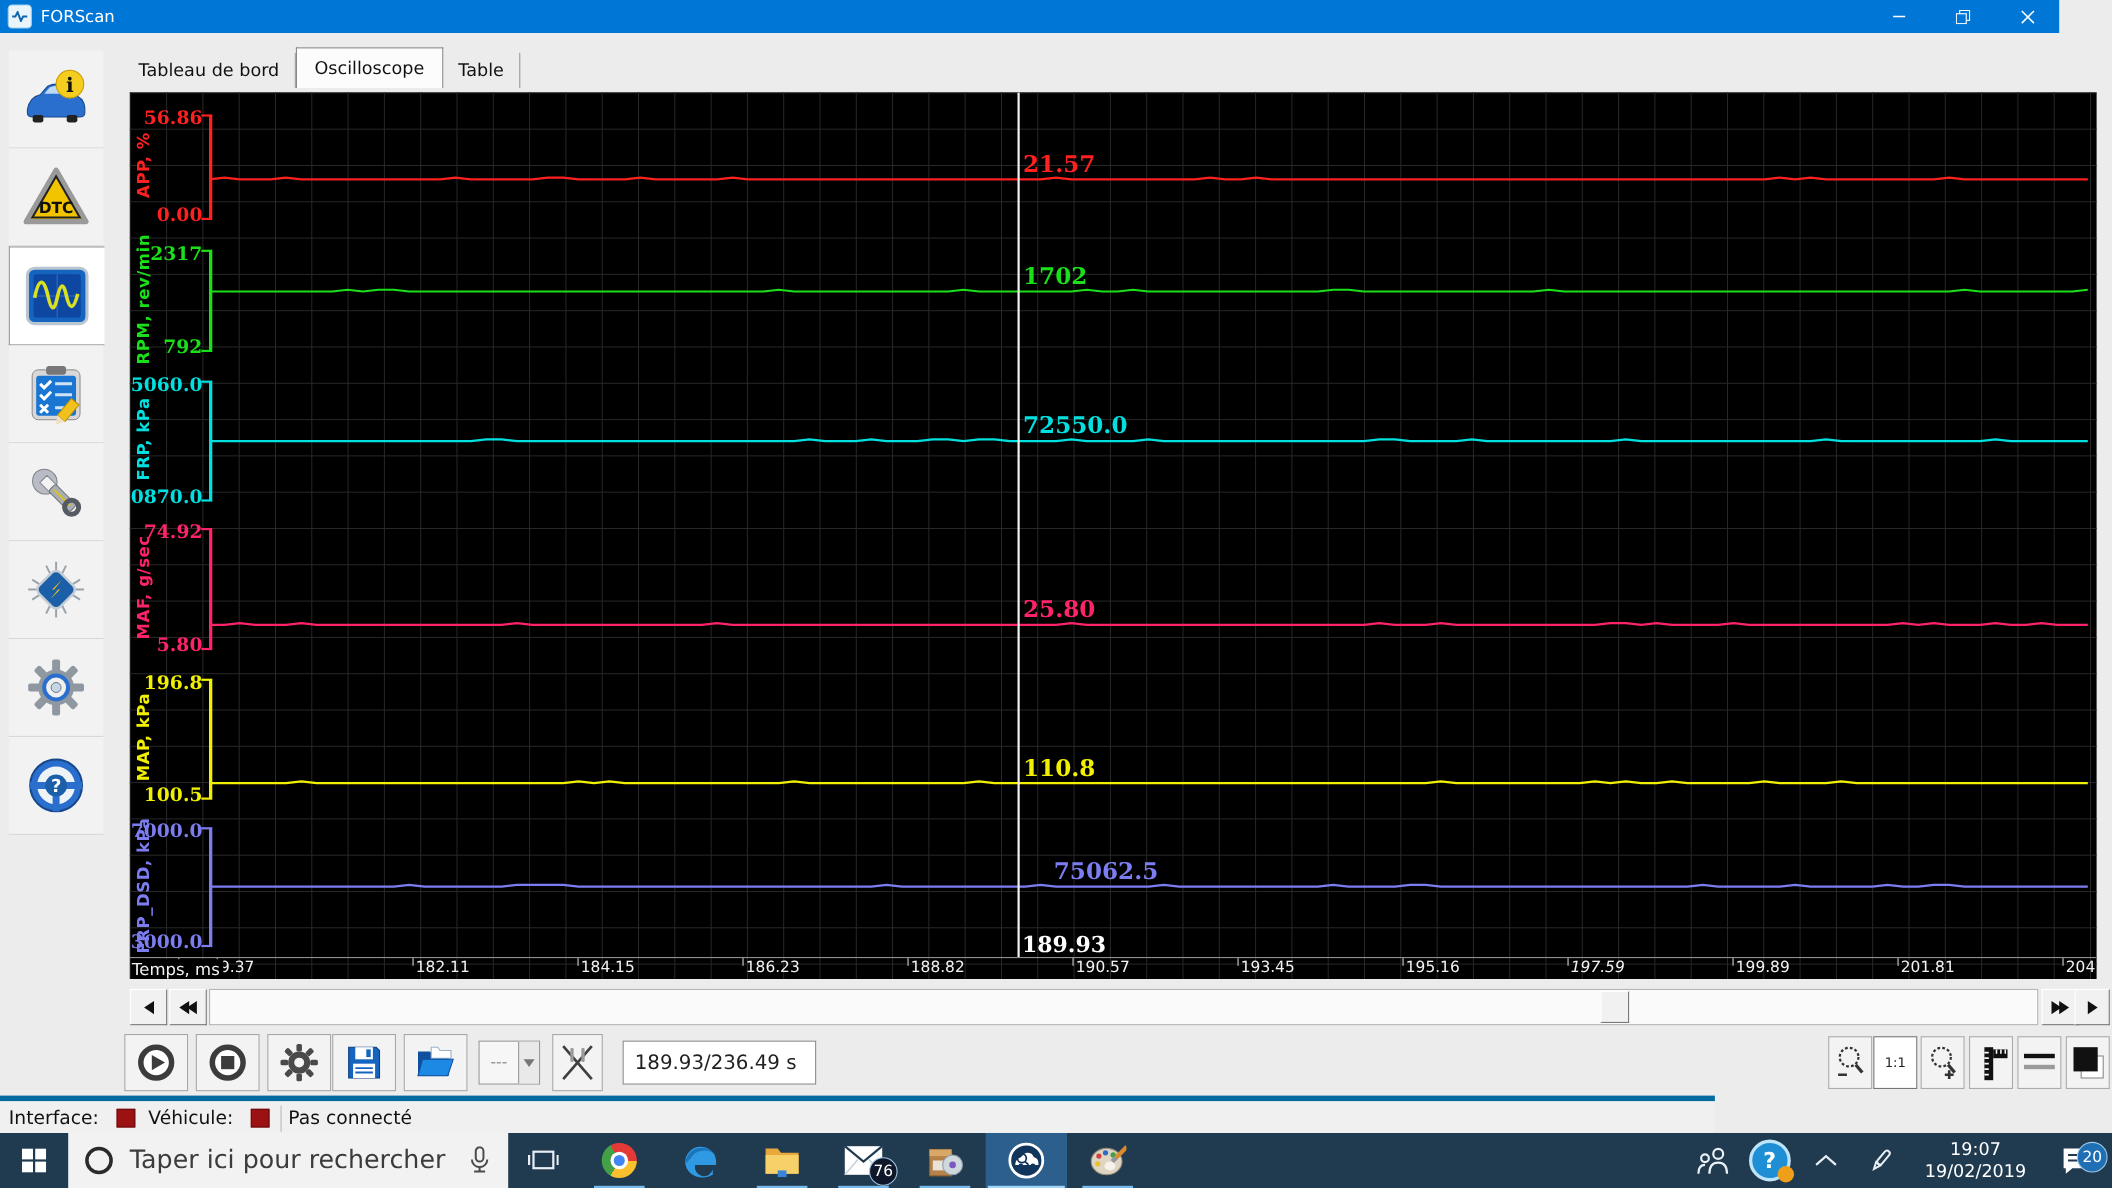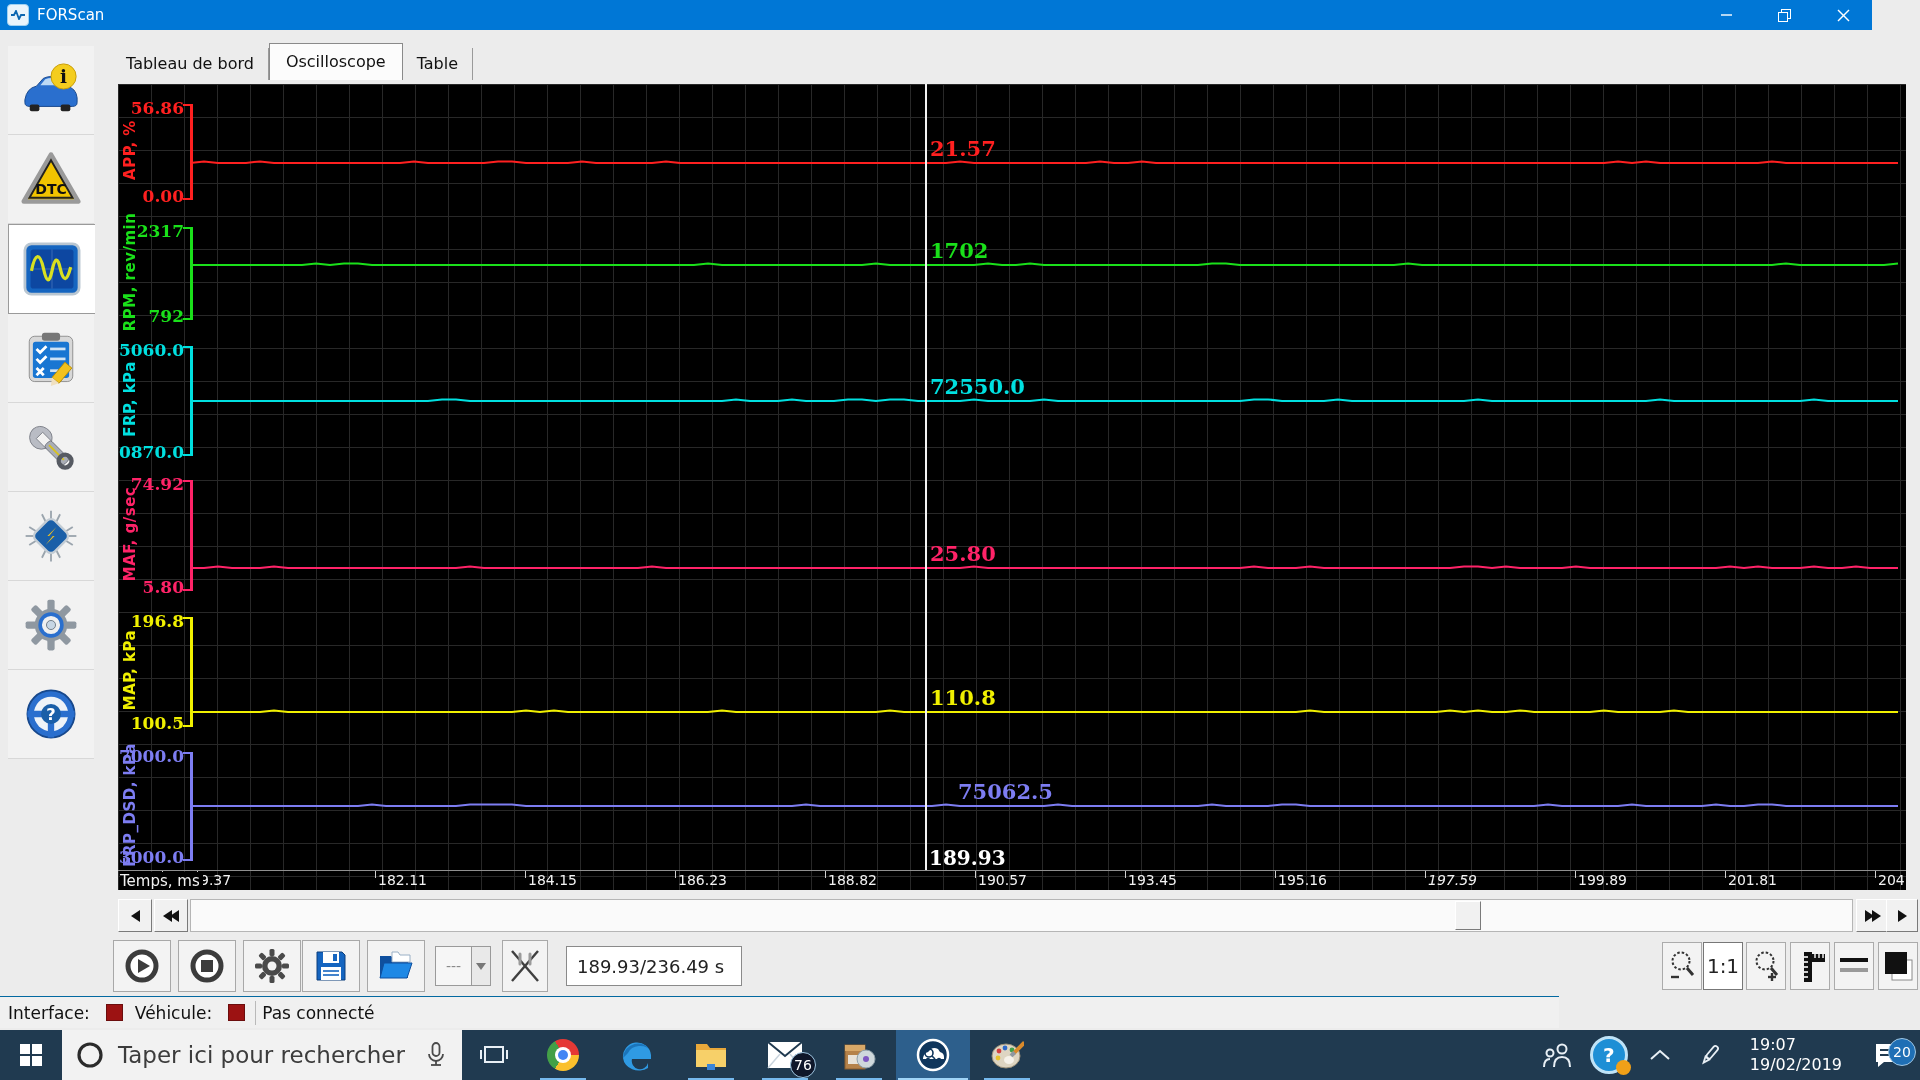--- a/index.html
+++ b/index.html
@@ -56,37 +56,37 @@
   .tbtn-sm.pressed{background:#fff;border-color:#777;}
   #timebox{position:absolute;left:566px;top:946px;width:176px;height:40px;background:#fff;border:1px solid #8a8a8a;
            box-sizing:border-box;font-size:18px;color:#222;display:flex;align-items:center;padding-left:10px;}
   #combobox{position:absolute;left:435px;top:946px;width:56px;height:40px;background:#f6f6f6;border:1px solid #9a9a9a;
             box-sizing:border-box;display:flex;}
   #combo-val{flex:1;color:#8a8a8a;font-size:14px;display:flex;align-items:center;justify-content:center;}
   #combo-arrow{width:18px;border-left:1px solid #9a9a9a;background:#e9e9e9;display:flex;align-items:center;justify-content:center;}
   .tri-d{width:0;height:0;border:5px solid transparent;border-top:7px solid #777;border-bottom:none;}
   
   #statusbar{position:absolute;left:0;top:996px;width:1559px;height:31px;background:#f0f0f0;
-             border-top:1px solid #0369a1;display:flex;align-items:center;font-size:17px;color:#111;}
+             border-top:5px solid #0369a1;display:flex;align-items:center;font-size:17px;color:#111;}
   .st-sq{width:15px;height:15px;background:#9c1212;border:1px solid #6b0d0d;display:inline-block;}
   .st-sep{width:1px;height:24px;background:#b9b9b9;margin:0 6px;}
   
   #taskbar{position:absolute;left:0;top:1030px;width:1920px;height:50px;background:#203a50;display:flex;align-items:stretch;}
   #startbtn{width:62px;display:flex;align-items:center;justify-content:center;}
   #searchbox{width:400px;background:#f2f2f2;display:flex;align-items:center;position:relative;}
   #searchtext{color:#3c3c3c;font-size:23px;margin-left:14px;}
   .tb-slot{width:74px;display:flex;align-items:center;justify-content:center;position:relative;}
   .tb-slot.activeapp{background:#2d5f8c;}
   .underline{position:absolute;bottom:0;left:14px;right:14px;height:2px;background:#76b9ed;}
   .tb-slot.activeapp .underline{left:2px;right:2px;background:#9fd4f7;}
   .badge{position:absolute;border-radius:50%;background:#0f172a;color:#fff;font-size:14px;
          display:flex;align-items:center;justify-content:center;border:1px solid #9fc6e2;}
   #tray{margin-left:auto;display:flex;align-items:center;}
   .tray-item{display:flex;align-items:center;justify-content:center;position:relative;}
-  #clock{color:#fff;font-size:16px;text-align:left;line-height:20px;margin:0 14px;}
+  #clock{color:#fff;font-size:16px;text-align:center;line-height:20px;margin:0 14px;}
   svg{display:block;}
 </style>
 </head>
 <body>
 
 <div id="screen">
 
   <div id="titlebar">
     <div id="appicon">
       <svg width="14" height="10" viewBox="0 0 14 10">
@@ -403,21 +403,21 @@
   <div id="timebox">189.93/236.49 s</div>
 
   <div class="tbtn-sm" style="left:1662px;">
     <svg width="32" height="34">
       <circle cx="15" cy="12" r="8.5" fill="none" stroke="#333" stroke-width="2" stroke-dasharray="2.5 2"></circle>
       <line x1="21" y1="19" x2="27" y2="26" stroke="#333" stroke-width="3"></line>
       <line x1="5" y1="28" x2="13" y2="28" stroke="#333" stroke-width="2.4"></line>
     </svg>
   </div>
   <div class="tbtn-sm pressed" style="left:1703px;">
-    <span style="font-size:20px;color:#222;">1:1</span>
+    <span style="font-size:12px;color:#222;">1:1</span>
   </div>
   <div class="tbtn-sm" style="left:1746px;">
     <svg width="32" height="34">
       <circle cx="15" cy="12" r="8.5" fill="none" stroke="#333" stroke-width="2" stroke-dasharray="2.5 2"></circle>
       <line x1="21" y1="19" x2="27" y2="26" stroke="#333" stroke-width="3"></line>
       <line x1="18" y1="28" x2="26" y2="28" stroke="#333" stroke-width="2.4"></line>
       <line x1="22" y1="24" x2="22" y2="32" stroke="#333" stroke-width="2.4"></line>
     </svg>
   </div>
   <div class="tbtn-sm" style="left:1790px;">

